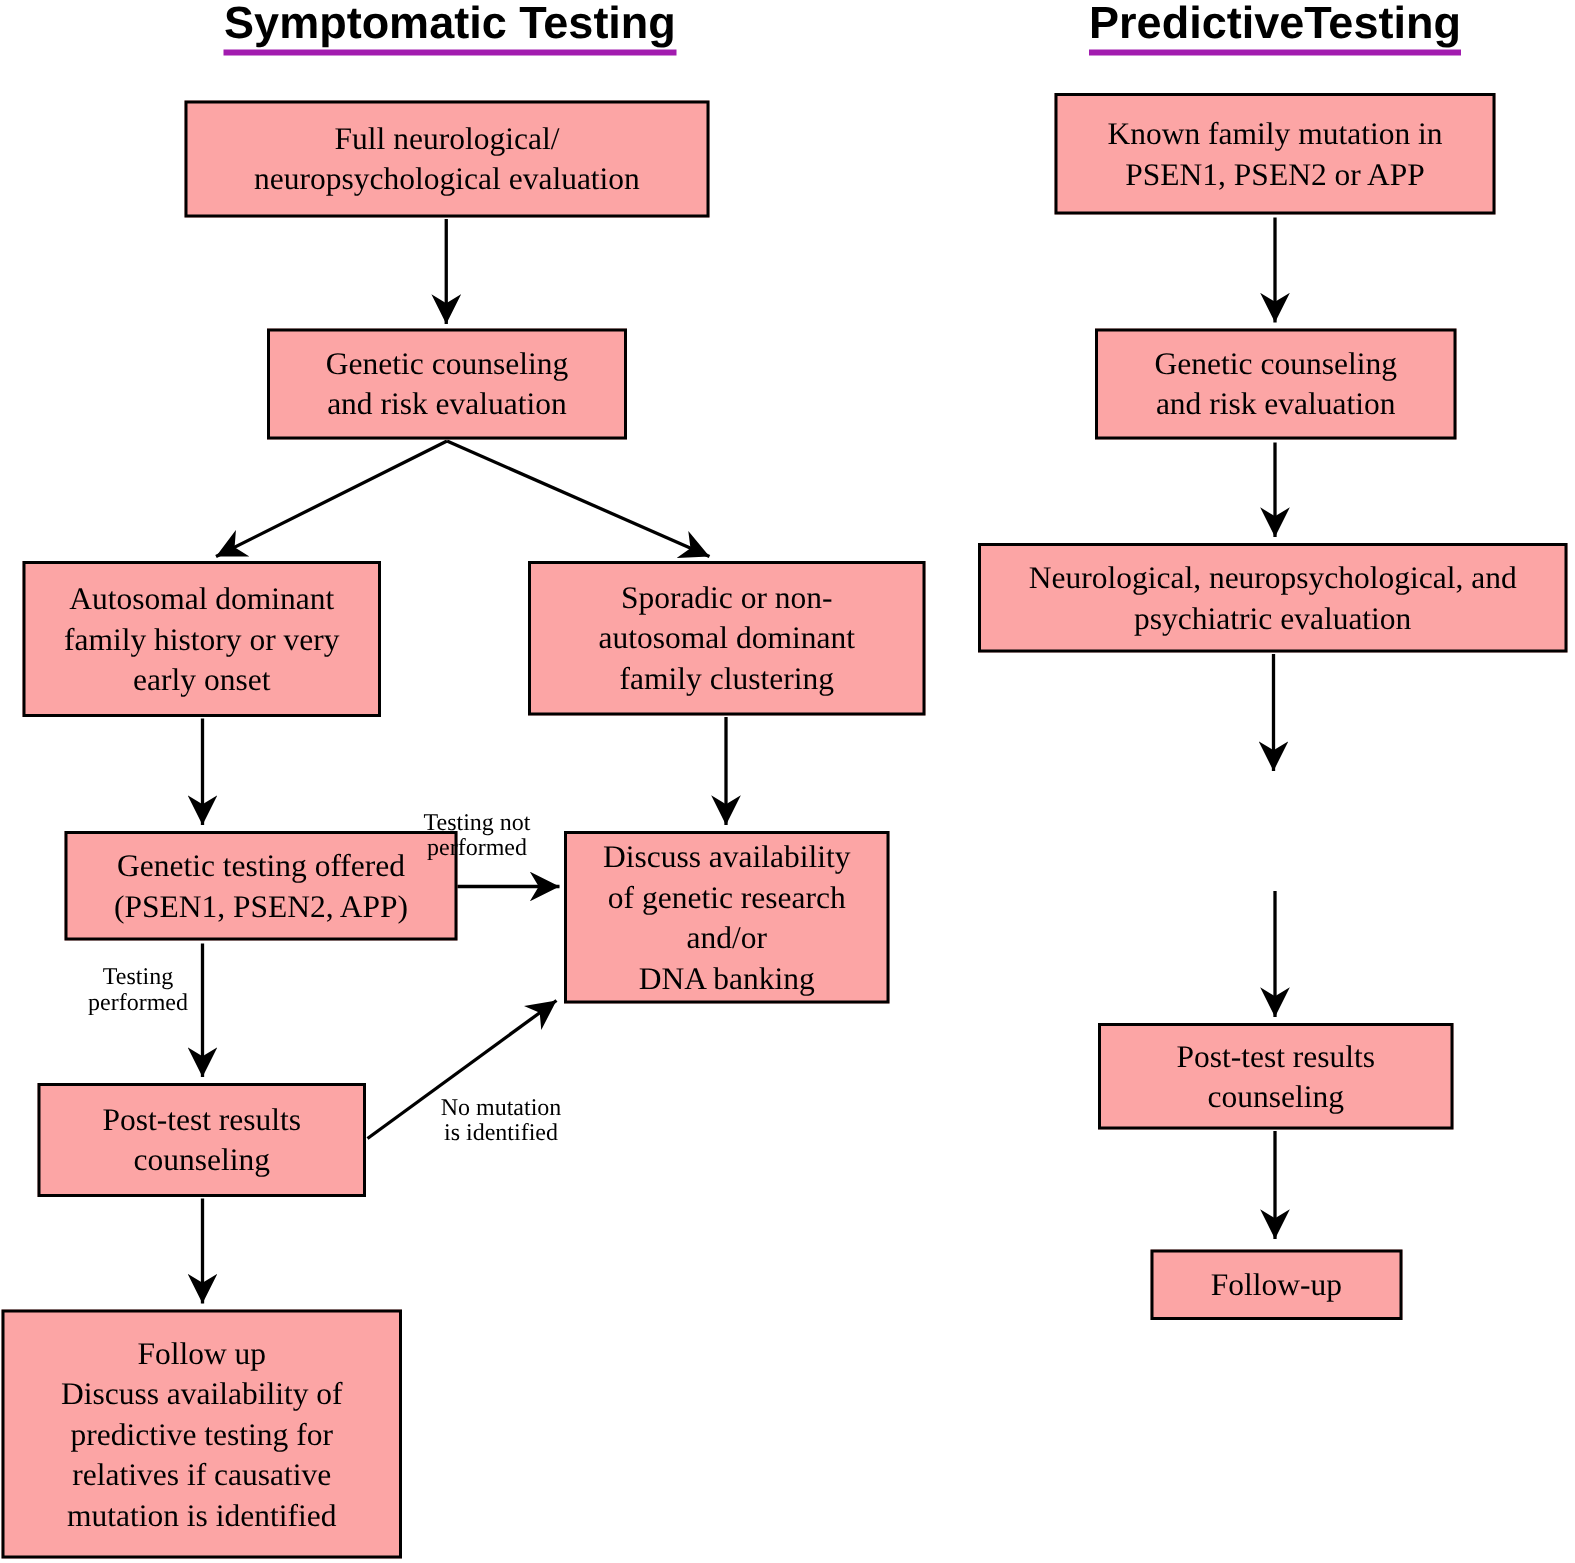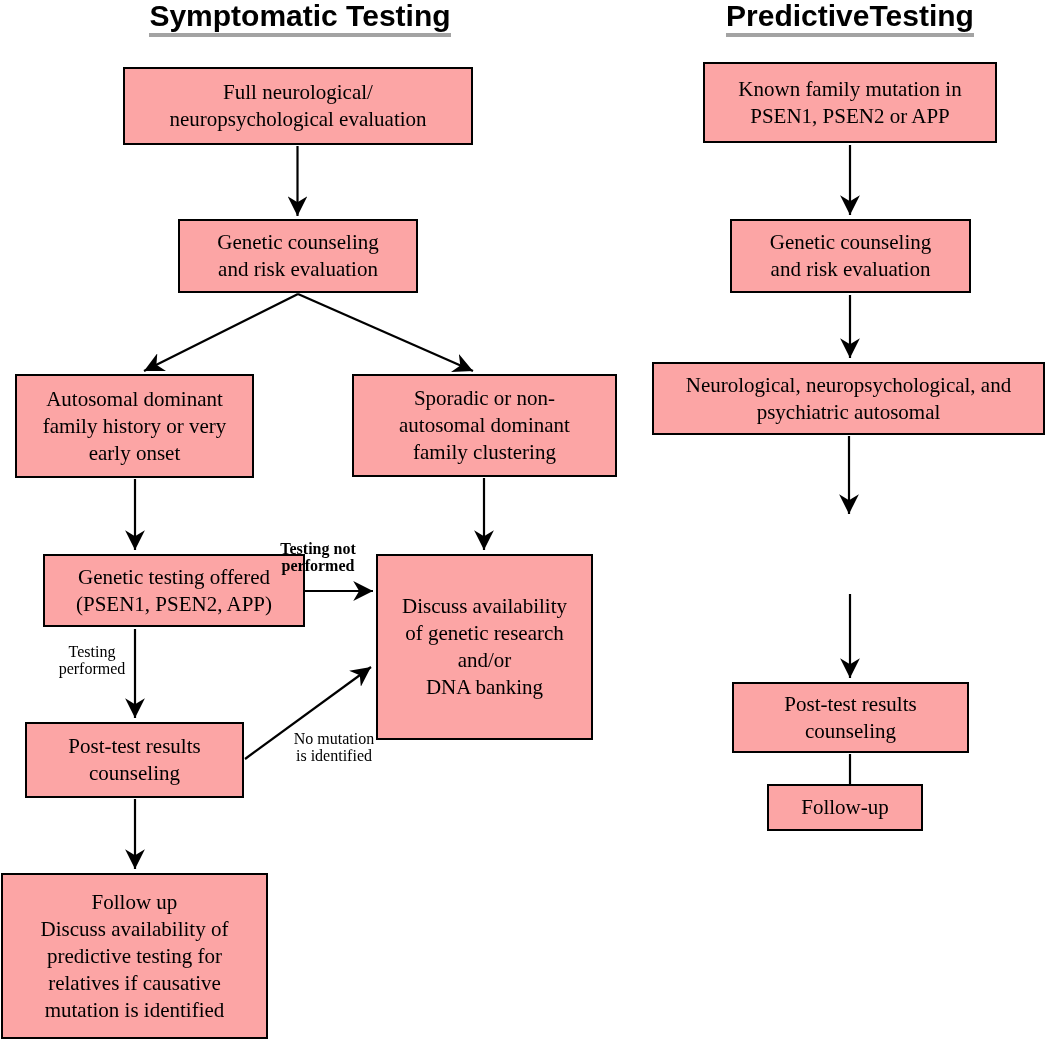--- a/index.html
+++ b/index.html
@@ -22,21 +22,21 @@
     position: absolute;
     z-index: 2;
     text-align: center;
     font-family: "Liberation Sans", sans-serif;
     font-weight: 700;
     font-size: 30px;
     line-height: 1.05;
   }
   .col-title .u {
     display: inline-block;
-    border-bottom: 4px solid #a3a3a3;
+    border-bottom: 4px solid #a21caf;
     padding-bottom: 1px;
   }
   .flow-box {
     position: absolute;
     z-index: 1;
     box-sizing: border-box;
     border: 2px solid #000000;
     background: #fca5a5;
     display: flex;
     align-items: center;
@@ -112,65 +112,65 @@
     <span>Sporadic or non-
 autosomal dominant
 family clustering</span>
   </div>
 
   <div class="flow-box" style="left:3px; top:554px; width:262px; height:73px;margin-left:40px;">
     <span>Genetic testing offered
 (PSEN1, PSEN2, APP)</span>
   </div>
 
-  <div class="flow-box" style="left:376px; top:554px; width:217px; height:186px;">
+  <div class="flow-box" style="left:376px; top:554px; width:217px; height:115px;">
     <span>Discuss availability
 of genetic research
 and/or
 DNA banking</span>
   </div>
 
   <div class="flow-box" style="left:25px; top:722px; width:219px; height:76px;">
     <span>Post-test results
 counseling</span>
   </div>
 
   <div class="flow-box" style="left:1px; top:873px; width:267px; height:166px;">
     <span>Follow up
 Discuss availability of
 predictive testing for
 relatives if causative
 mutation is identified</span>
   </div>
 
-  <div class="edge-label" style="left:268px; top:540px; width:100px;font-weight:bold;">Testing not
+  <div class="edge-label" style="left:268px; top:540px; width:100px;">Testing not
 performed</div>
   <div class="edge-label" style="left:42px; top:643px; width:100px;">Testing
 performed</div>
   <div class="edge-label" style="left:284px; top:730px; width:100px;">No mutation
 is identified</div>
 
   <div class="flow-box" style="left:703px; top:62px; width:294px; height:81px;">
     <span>Known family mutation in
 PSEN1, PSEN2 or APP</span>
   </div>
 
   <div class="flow-box" style="left:730px; top:219px; width:241px; height:74px;">
     <span>Genetic counseling
 and risk evaluation</span>
   </div>
 
   <div class="flow-box" style="left:652px; top:362px; width:393px; height:73px;">
     <span>Neurological, neuropsychological, and
-psychiatric autosomal</span>
+psychiatric evaluation</span>
   </div>
 
 
   <div class="flow-box" style="left:732px; top:682px; width:237px; height:71px;">
     <span>Post-test results
 counseling</span>
   </div>
 
-  <div class="flow-box" style="left:767px; top:784px; width:156px; height:47px;">
+  <div class="flow-box" style="left:767px; top:833px; width:168px; height:47px;">
     <span>Follow-up</span>
   </div>
 
 </div>
 
 </body></html>

